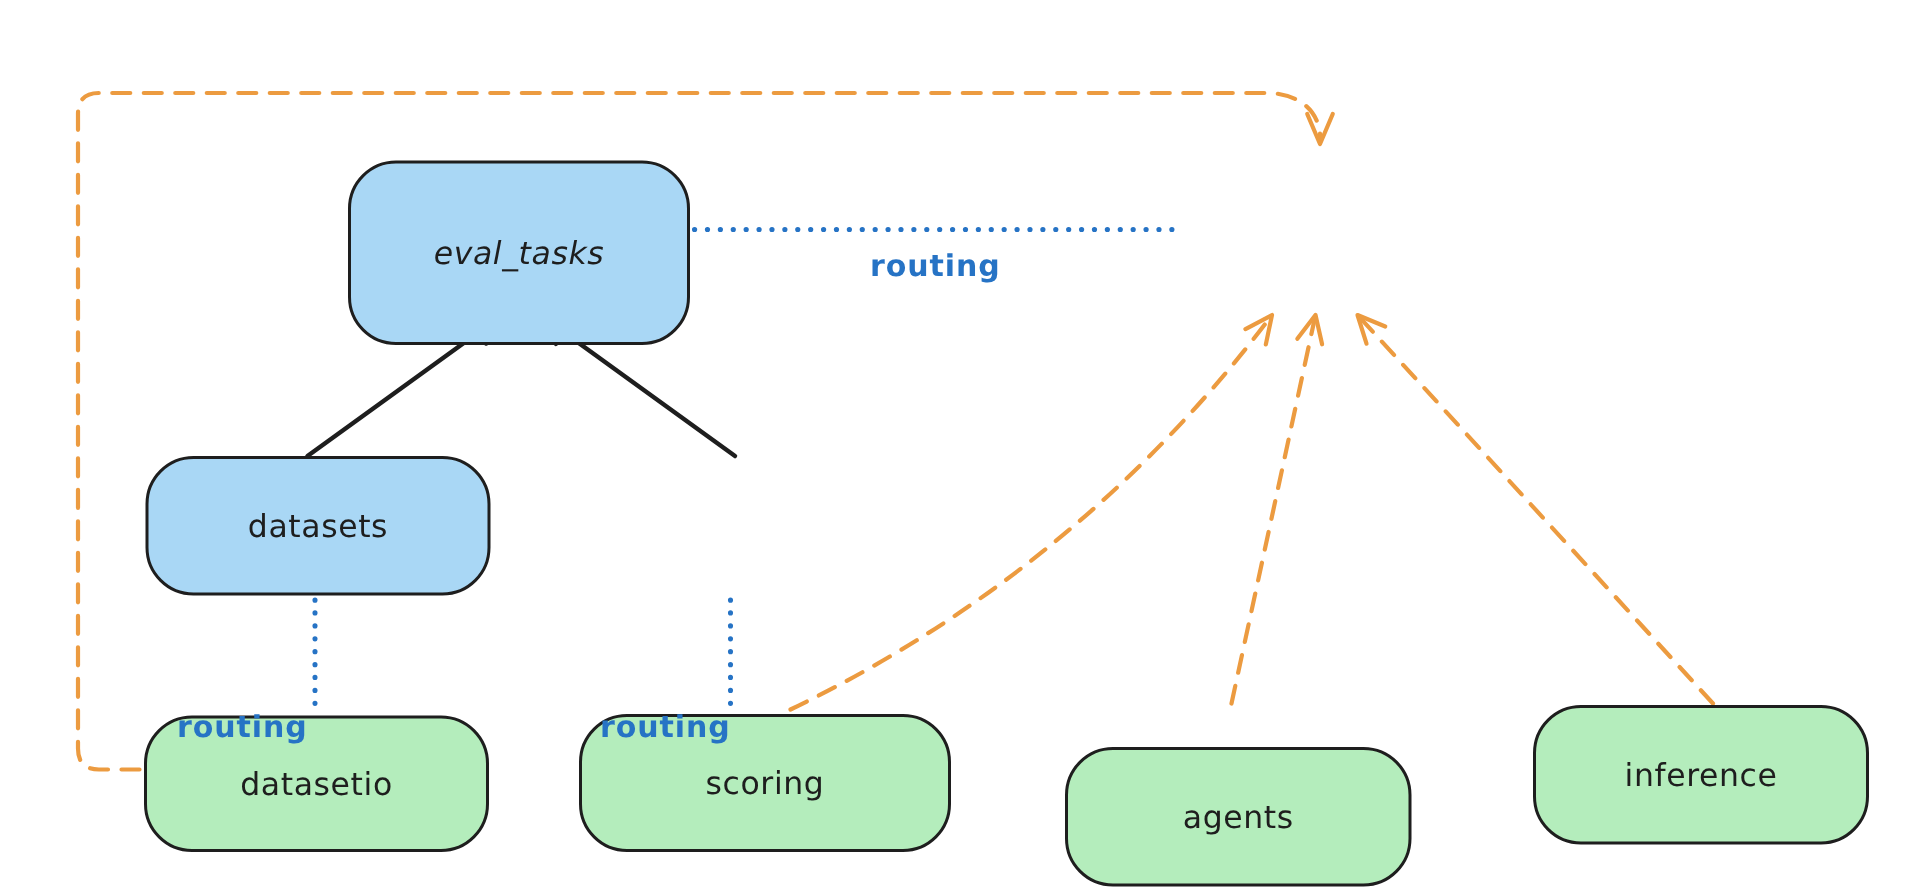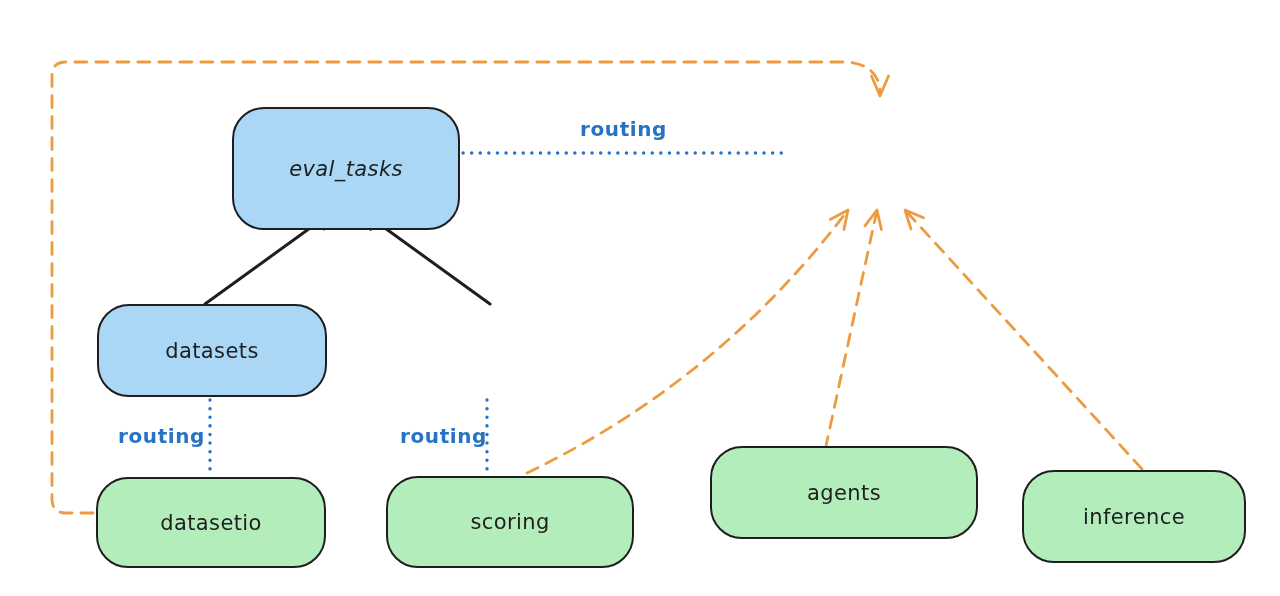--- a/index.html
+++ b/index.html
@@ -72,20 +72,21 @@
   }
   .node.blue { background: var(--blue-fill); }
   .node.green { background: var(--green-fill); }
   .edge-label {
     position: absolute;
     color: var(--routing-blue);
     font-size: 20px;
     font-weight: bold;
     letter-spacing: 0.6px;
     z-index: 3;
+    margin-top: 48px;
   }
 </style>
 </head>
 <body>
 
 <div class="canvas">
 
   <svg class="edges-layer" viewBox="0 0 1280 596" xmlns="http://www.w3.org/2000/svg">
 
     <path class="edge-black" d="M 205 304 L 335 210"></path>
@@ -121,21 +122,21 @@
 
 
   <div class="node green" style="left:96px;   top:477px; width:230px; height:91px;">
     <span>datasetio</span>
   </div>
 
   <div class="node green" style="left:386px;  top:476px; width:248px; height:92px;">
     <span>scoring</span>
   </div>
 
-  <div class="node green" style="left:710px;  top:446px; width:268px; height:93px;">
+  <div class="node green" style="left:710px;  top:498px; width:231px; height:93px;">
     <span>agents</span>
   </div>
 
   <div class="node green" style="left:1022px; top:470px; width:224px; height:93px;">
     <span>inference</span>
   </div>
 
   <div class="edge-label" style="left:580px; top:117px;">routing</div>
   <div class="edge-label" style="left:118px; top:424px;">routing</div>
   <div class="edge-label" style="left:400px; top:424px;">routing</div>

